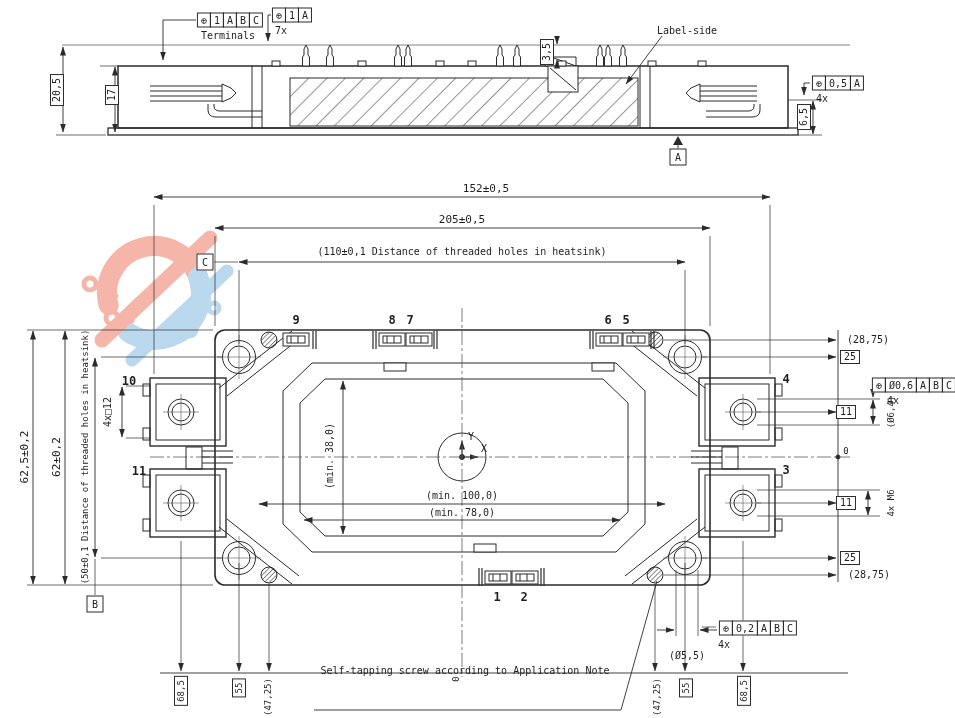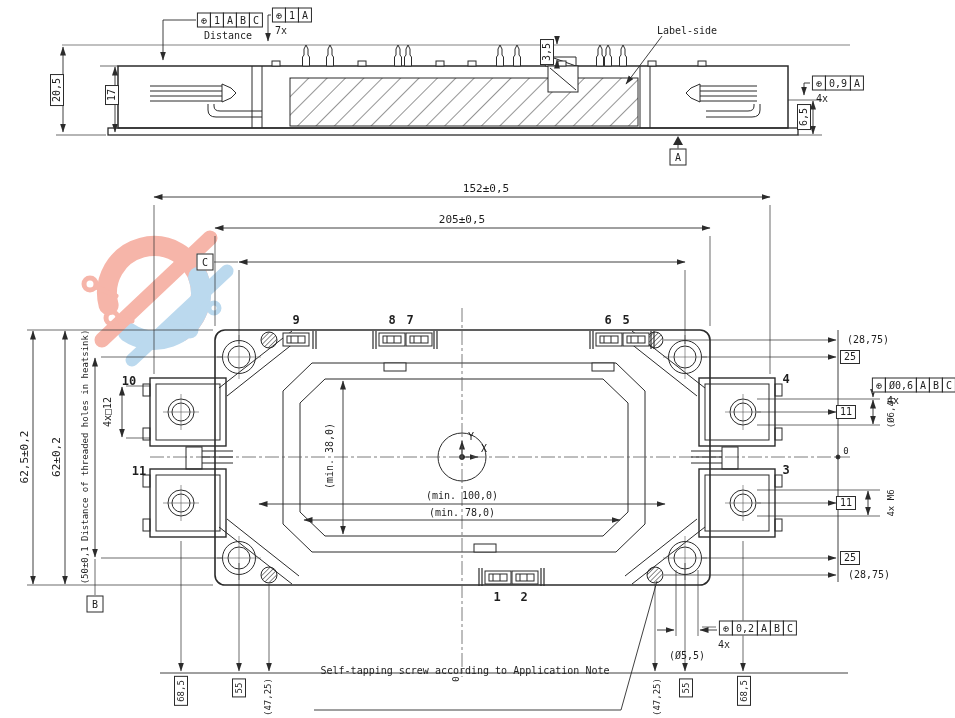--- a/index.html
+++ b/index.html
@@ -375,42 +375,43 @@
     </g>
   </svg>
 
   <div class="fcf" style="left:230px;top:20px">
     <span>⊕</span>
       <span>1</span>
       <span>A</span>
       <span>B</span>
       <span>C</span>
   </div>
-  <div class="lbl s10" style="left:228px;top:36px">Distance</div>
+  <div class="lbl s10" style="left:228px;top:36px">Terminals</div>
   <div class="fcf" style="left:292px;top:15px">
     <span>⊕</span>
       <span>1</span>
       <span>A</span>
   </div>
   <div class="lbl s10" style="left:281px;top:31px">7x</div>
   <div class="lbl s10" style="left:687px;top:31px">Label-side</div>
   <div class="lbl v bx s10" style="left:547px;top:52px">3,5</div>
   <div class="lbl v bx s10" style="left:57px;top:90px">20,5</div>
   <div class="lbl v bx s10" style="left:112px;top:95px">17</div>
   <div class="fcf" style="left:838px;top:83px">
     <span>⊕</span>
-      <span>0,9</span>
+      <span>0,5</span>
       <span>A</span>
   </div>
   <div class="lbl s10" style="left:822px;top:99px">4x</div>
   <div class="lbl v bx s10" style="left:804px;top:117px">6,5</div>
   <div class="datum" style="left:678px;top:157px">A</div>
 
   <div class="lbl" style="left:486px;top:189px">152±0,5</div>
   <div class="lbl" style="left:462px;top:220px">205±0,5</div>
+  <div class="lbl s10" style="left:462px;top:252px">(110±0,1 Distance of threaded holes in heatsink)</div>
   <div class="lbl v" style="left:25px;top:457px">62,5±0,2</div>
   <div class="lbl v" style="left:57px;top:457px">62±0,2</div>
   <div class="lbl v s9" style="left:85px;top:457px">(50±0,1 Distance of threaded holes in heatsink)</div>
   <div class="datum" style="left:205px;top:262px">C</div>
   <div class="datum" style="left:95px;top:604px">B</div>
   <div class="lbl v s10" style="left:108px;top:412px">4x□12</div>
 
   <div class="lbl s12" style="left:296px;top:320px">9</div>
   <div class="lbl s12" style="left:392px;top:320px">8</div>
   <div class="lbl s12" style="left:410px;top:320px">7</div>

